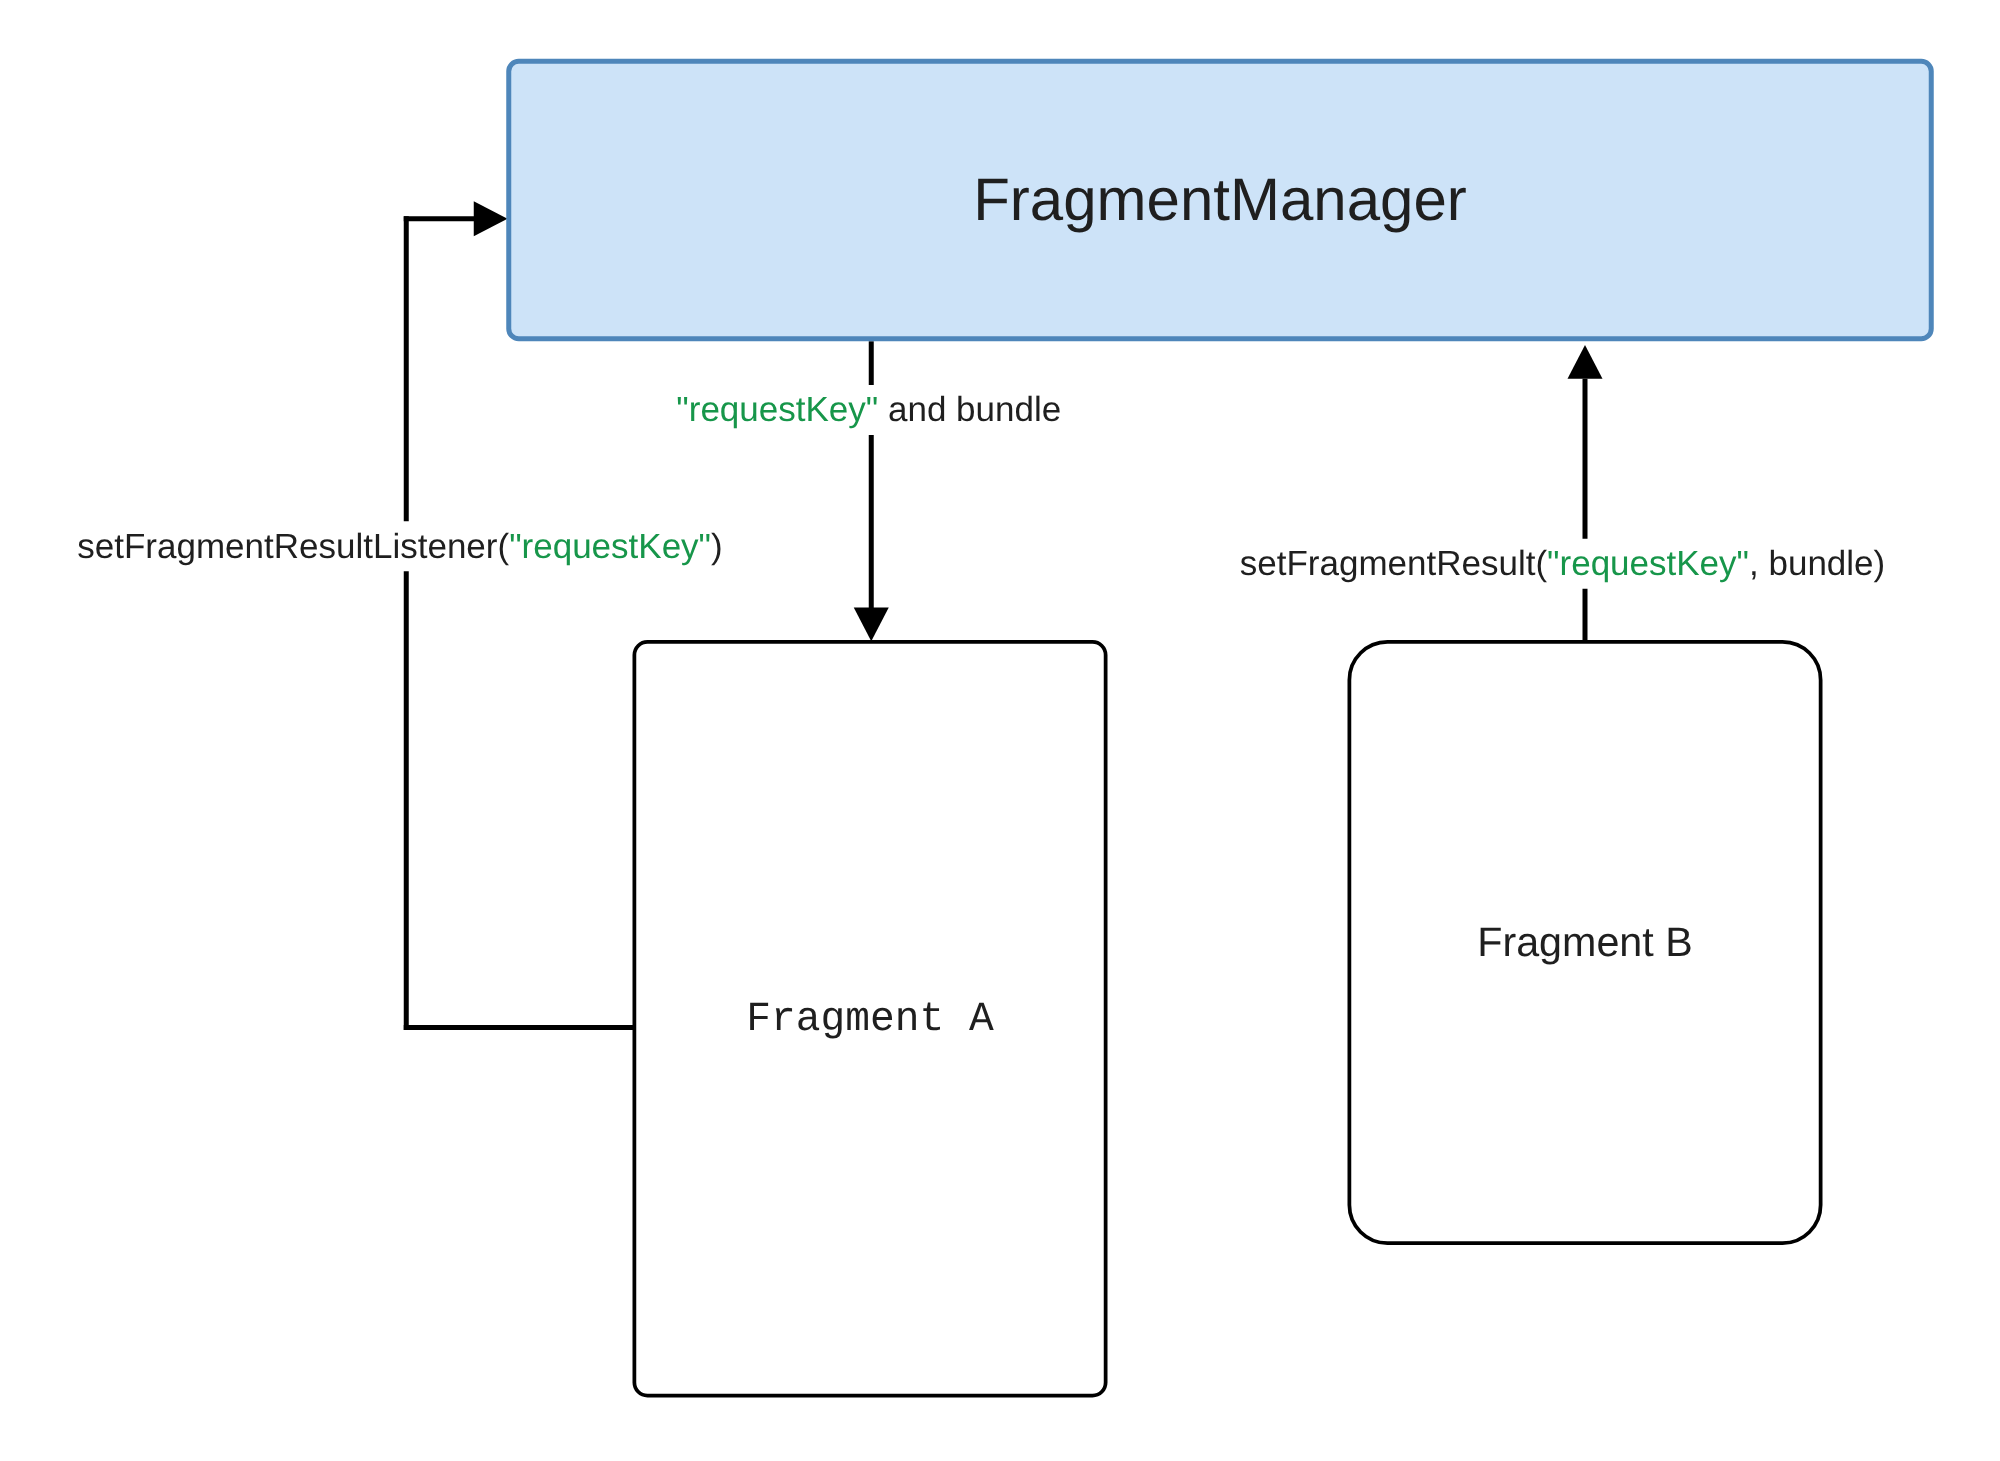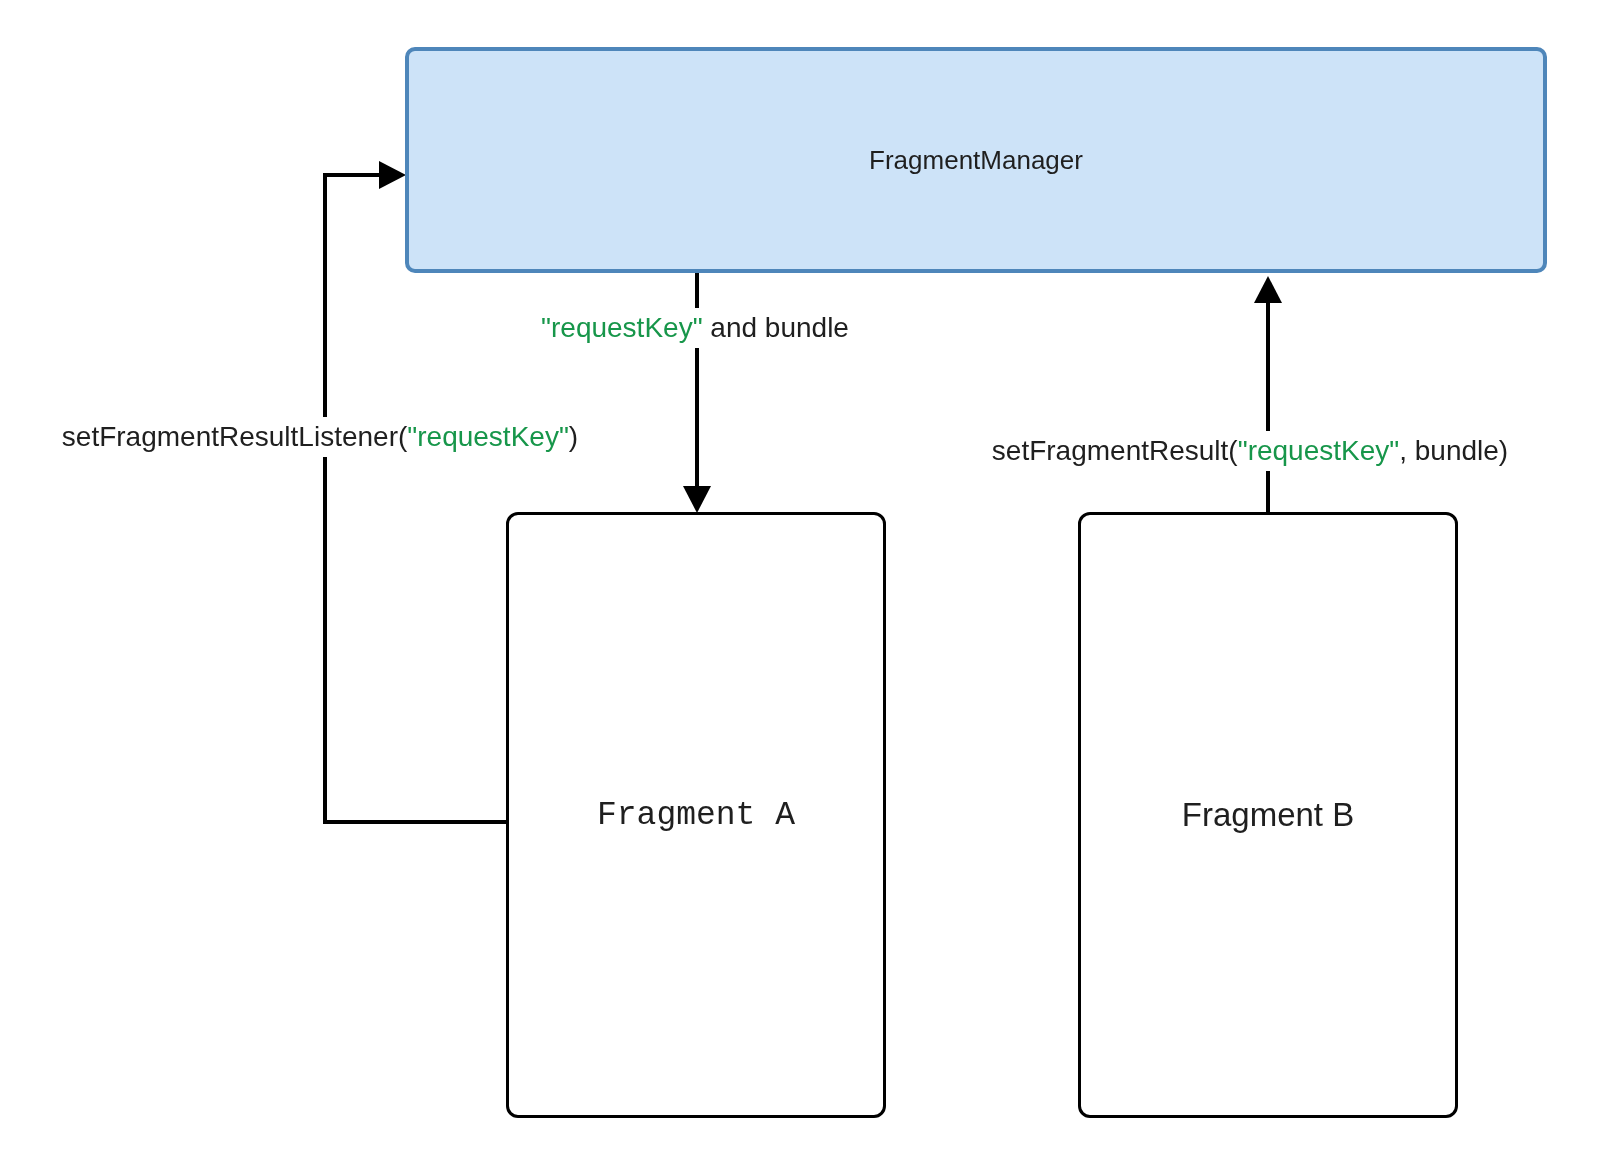--- a/index.html
+++ b/index.html
@@ -24,32 +24,32 @@
     z-index: 2;
   }
   .manager {
     left: 405px;
     top: 47px;
     width: 1142px;
     height: 226px;
     background: var(--manager-fill, #cde3f8);
     border: 4px solid var(--manager-border, #4e86ba);
     border-radius: 10px;
-    font-size: 26px;
+    font-size: 48px;
     color: var(--text, #1f1f1f);
   }
   .fragment {
     background: #ffffff;
     border: 3px solid var(--line, #000000);
     border-radius: 12px;
     font-size: 33px;
     color: var(--text, #1f1f1f);
   }
   .frag-a { left: 506px; top: 512px; width: 380px; height: 606px; font-family: Liberation Mono, monospace; }
-  .frag-b { left: 1078px; top: 512px; width: 380px; height: 606px; }
+  .frag-b { left: 1078px; top: 512px; width: 380px; height: 484px; border-radius: 32px; }
   .line {
     position: absolute;
     background: var(--line, #000000);
     z-index: 1;
   }
   .arrowhead {
     position: absolute;
     width: 0;
     height: 0;
     z-index: 1;

